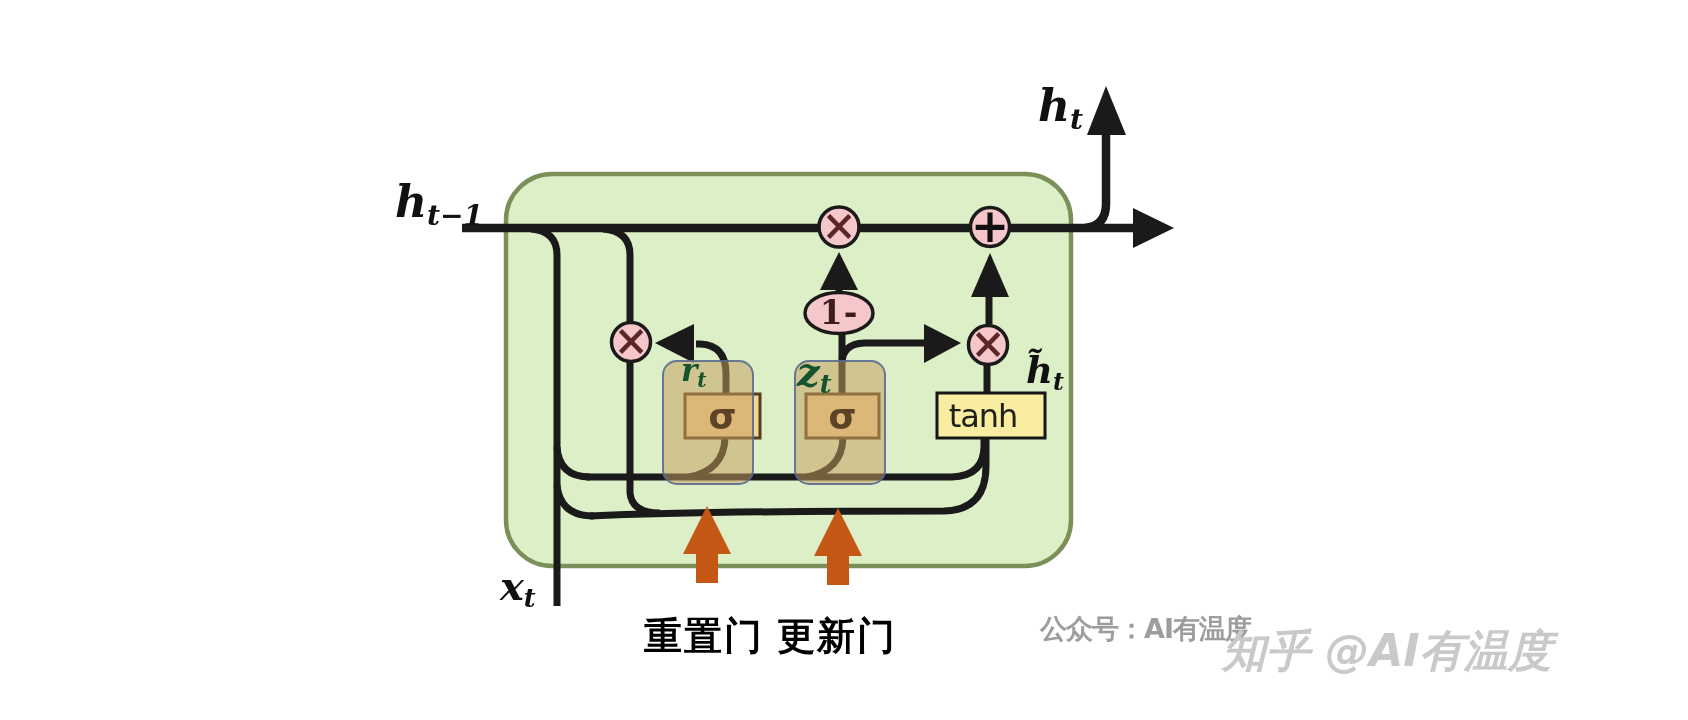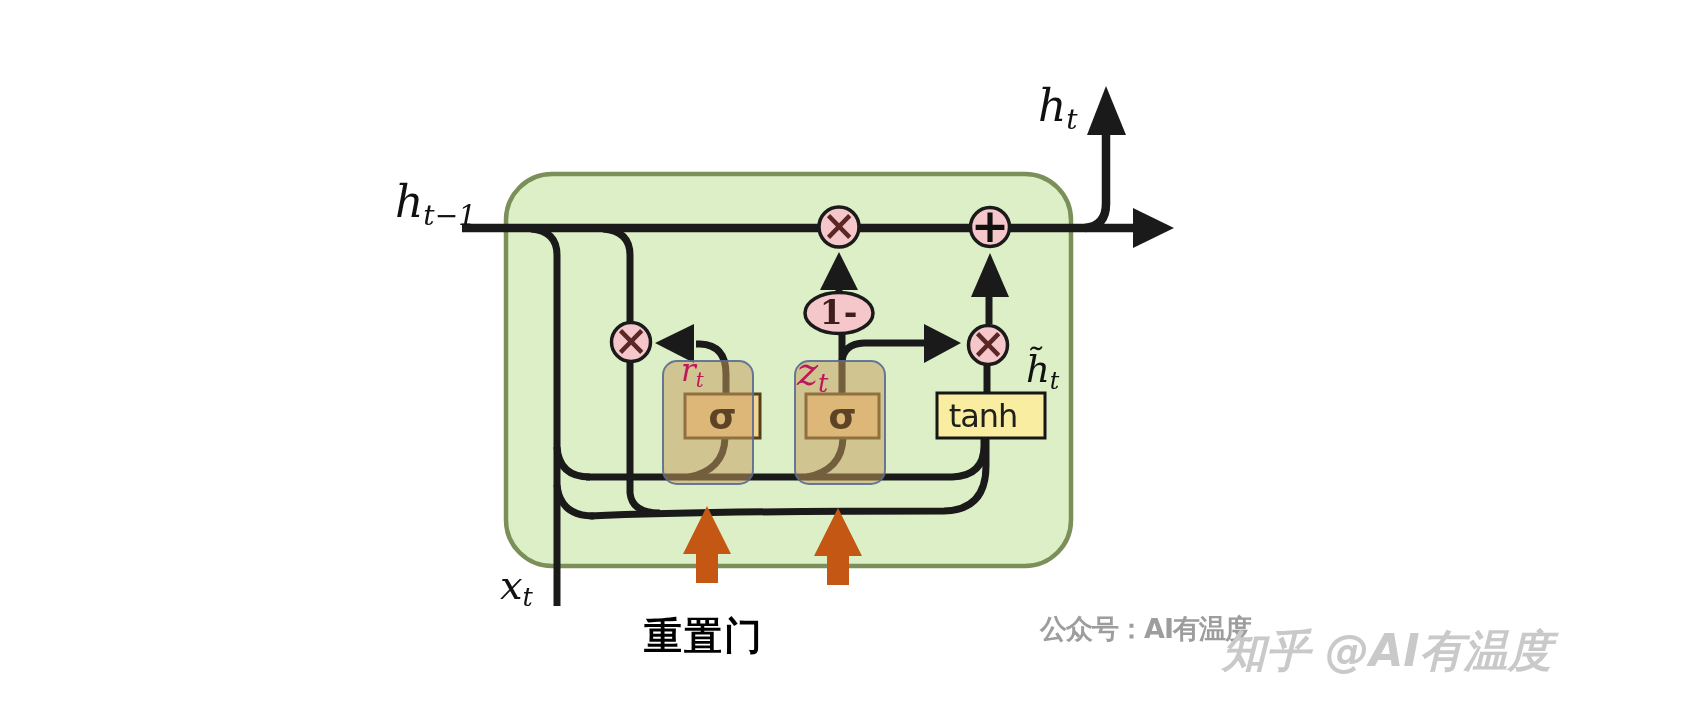--- a/index.html
+++ b/index.html
@@ -6,23 +6,23 @@
   .canvas {
     position:relative; width:1688px; height:720px; background:#ffffff;
     overflow:hidden; font-family:"DejaVu Sans","Liberation Sans",sans-serif;
   }
   .canvas svg { position:absolute; left:0; top:0; }
   .wire { stroke:#1a1a1a; stroke-width:7; fill:none; stroke-linecap:butt; stroke-linejoin:round; }
   .wire-main { stroke-width:8.5; }
   .ah { fill:#1a1a1a; stroke:none; }
 
   .lbl { position:absolute; white-space:nowrap; }
-  .mlabel { font-family:"DejaVu Serif","Liberation Serif",serif; font-style:italic; color:#111; }
+  .mlabel { font-family:"DejaVu Serif","Liberation Serif",serif; font-style:italic; color:#111;font-weight:bold; }
   .mlabel .sub { font-size:0.64em; font-style:italic; vertical-align:-0.28em; }
-  .dim { color:#be185d; }
+  .dim { color:#14532d; }
   .opglyph {
     position:absolute; transform:translate(-50%,-54%);
     font-family:"DejaVu Serif","Liberation Serif",serif; line-height:1;
   }
   .mul { font-size:42px; font-weight:700; color:#5a2626; }
   .plus { font-size:46px; font-weight:600; color:#101010; }
   .oneminus { font-size:33px; font-weight:700; color:#401d1d; letter-spacing:1px; }
   .boxtext {
     position:absolute; display:flex; align-items:center; justify-content:center;
   }
@@ -116,17 +116,18 @@
   <div class="opglyph plus" style="left:990px; top:228px;">+</div>
   <div class="opglyph mul" style="left:988px; top:346px;">×</div>
   <div class="opglyph mul" style="left:631px; top:343px;">×</div>
   <div class="opglyph oneminus" style="left:839px; top:314px;">1-</div>
 
   <div class="boxtext sigma" style="left:685px; top:394px; width:75px; height:44px;">σ</div>
   <div class="boxtext sigma" style="left:806px; top:394px; width:73px; height:44px;">σ</div>
   <div class="boxtext tanh-t" style="left:937px; top:393px; width:92px; height:45px;">tanh</div>
 
   <div class="gate-cn" style="left:704px; top:611px;text-align:center;">重置门</div>
+  <div class="gate-cn" style="left:837px; top:611px;">更新门</div>
 
   <div class="wm1" style="left:1040px; top:611px;">公众号：AI有温度</div>
   <div class="wm2" style="left:1222px; top:622px;font-style:italic;">知乎 @AI有温度</div>
 
 </div>
 
 </body></html>

